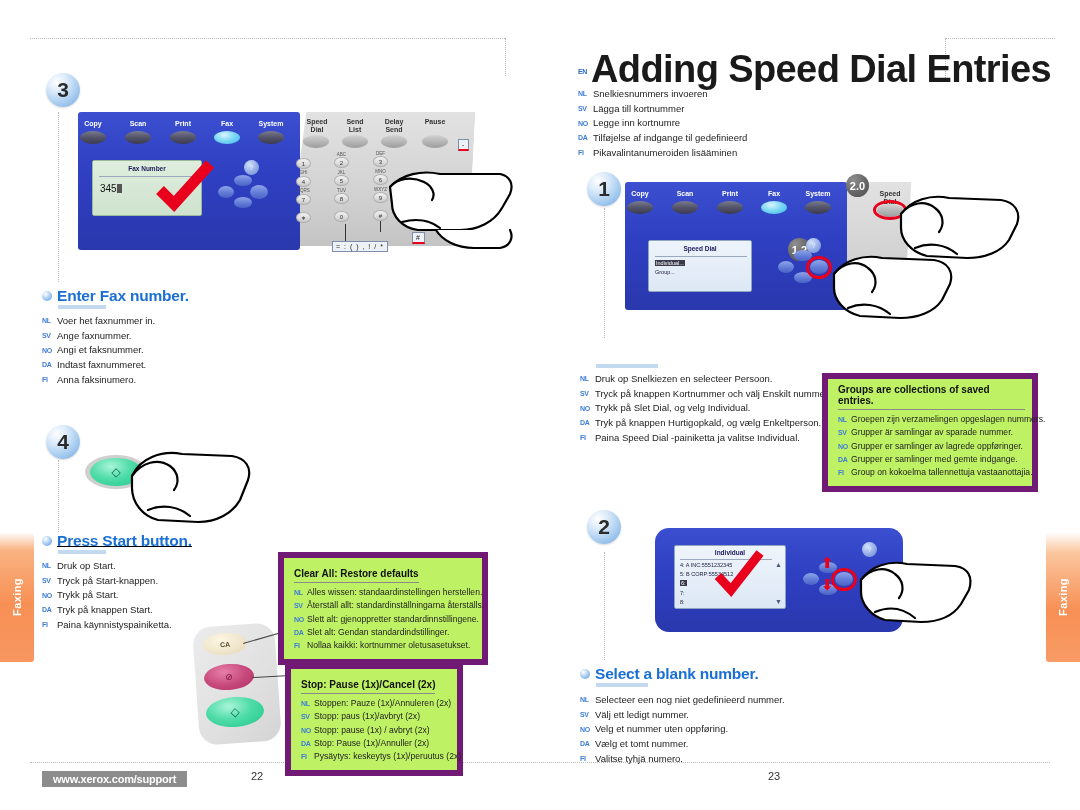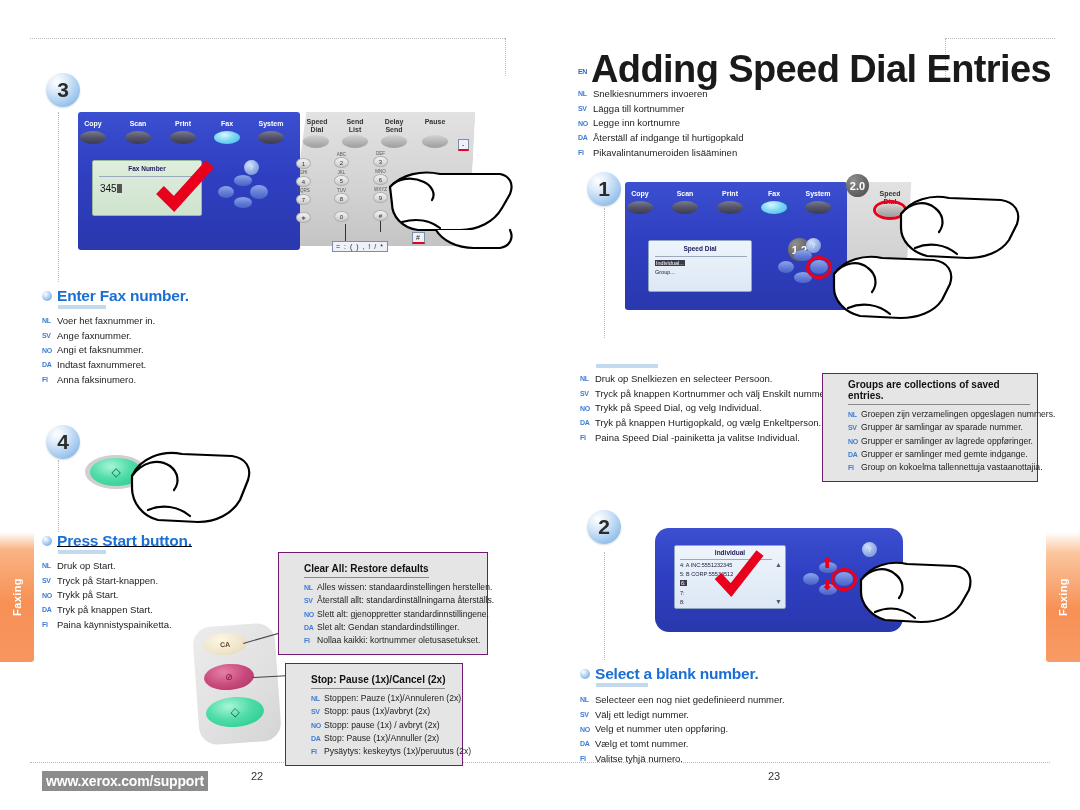--- a/index.html
+++ b/index.html
@@ -102,23 +102,23 @@
   }
   .step-underline {
     position: absolute;
     height: 4px;
     background: #C3D9F0;
   }
 
   
   .callout {
     position: absolute;
-    border: 1px solid #701a75;
-    background: #e5e5e5;
-    padding: 5px 7px 6px 25px;
+    border: 6px solid #701a75;
+    background: #bef264;
+    padding: 5px 7px 6px 10px;
   }
   .callout .ctitle {
     font-size: 10px;
     font-weight: bold;
     color: #111111;
     border-bottom: 1px solid #8a8a8a;
     padding-bottom: 3px;
     margin-bottom: 3px;
     display: inline-block;
   }
@@ -306,23 +306,23 @@
     padding: 1px 3px;
     white-space: nowrap;
     letter-spacing: 1px;
   }
 
   
   .footer-url {
     position: absolute;
     background: #8c8c8c;
     color: #ffffff;
-    font-size: 14px;
-    font-weight: bold;
-    padding: 2px 4px;
+    font-size: 11px;
+    font-weight: bold;
+    padding: 2px 11px;
     letter-spacing: -0.2px;
   }
   .pagenum {
     position: absolute;
     font-size: 11px;
     color: #333333;
     font-weight: normal;
   }
   .hand-svg { position: absolute; }
 </style>
@@ -349,21 +349,21 @@
   <div class="dotline-h" style="left:30px; top:762px; width:1020px;"></div>
 
   <div class="title-en" style="left:578px; top:48px;">
     <span class="lang-tag dark">EN</span><span>Adding Speed Dial Entries</span>
   </div>
 
   <div class="langlist" style="left:578px; top:87px;">
     <div class="row"><span class="lang-tag">NL</span><span>Snelkiesnummers invoeren</span></div>
     <div class="row"><span class="lang-tag">SV</span><span>Lägga till kortnummer</span></div>
     <div class="row"><span class="lang-tag">NO</span><span>Legge inn kortnumre</span></div>
-    <div class="row"><span class="lang-tag">DA</span><span>Återställ af indgange til hurtigopkald</span></div>
+    <div class="row"><span class="lang-tag">DA</span><span>Tilføjelse af indgange til gedefinieerd</span></div>
     <div class="row"><span class="lang-tag">FI</span><span>Pikavalintanumeroiden lisääminen</span></div>
   </div>
 
   <div class="step-badge" style="left:46px; top:73px;">
     <span>3</span>
   </div>
 
   <div class="panel-gray" style="left:292px; top:112px; width:180px; height:134px; clip-path: polygon(6% 0, 100% 0, 100% 100%, 0% 100%); transform: skewX(-3deg);"></div>
 
   <div class="panel-blue" style="left:78px; top:112px; width:222px; height:138px;"></div>
@@ -587,21 +587,21 @@
       <path d="M8 26 C18 14, 32 12, 42 20 C50 26, 52 36, 46 44"></path>
       <path d="M22 60 C36 54, 52 56, 64 66"></path>
     </g>
   </svg>
 
   <div class="step-underline" style="left:596px; top:364px; width:62px;"></div>
 
   <div class="langlist" style="left:580px; top:372px;">
     <div class="row"><span class="lang-tag">NL</span><span>Druk op Snelkiezen en selecteer Persoon.</span></div>
     <div class="row"><span class="lang-tag">SV</span><span>Tryck på knappen Kortnummer och välj Enskilt nummer.</span></div>
-    <div class="row"><span class="lang-tag">NO</span><span>Trykk på Speed Dial, og velg Individual.</span></div>
+    <div class="row"><span class="lang-tag">NO</span><span>Trykk på Slet Dial, og velg Individual.</span></div>
     <div class="row"><span class="lang-tag">DA</span><span>Tryk på knappen Hurtigopkald, og vælg Enkeltperson.</span></div>
     <div class="row"><span class="lang-tag">FI</span><span>Paina Speed Dial -painiketta ja valitse Individual.</span></div>
   </div>
 
   <div class="callout" style="left:822px; top:373px; width:216px;">
     <div class="ctitle">Groups are collections of saved entries.</div>
     <div class="row"><span class="lang-tag">NL</span><span>Groepen zijn verzamelingen opgeslagen nummers.</span></div>
     <div class="row"><span class="lang-tag">SV</span><span>Grupper är samlingar av sparade nummer.</span></div>
     <div class="row"><span class="lang-tag">NO</span><span>Grupper er samlinger av lagrede oppføringer.</span></div>
     <div class="row"><span class="lang-tag">DA</span><span>Grupper er samlinger med gemte indgange.</span></div>

